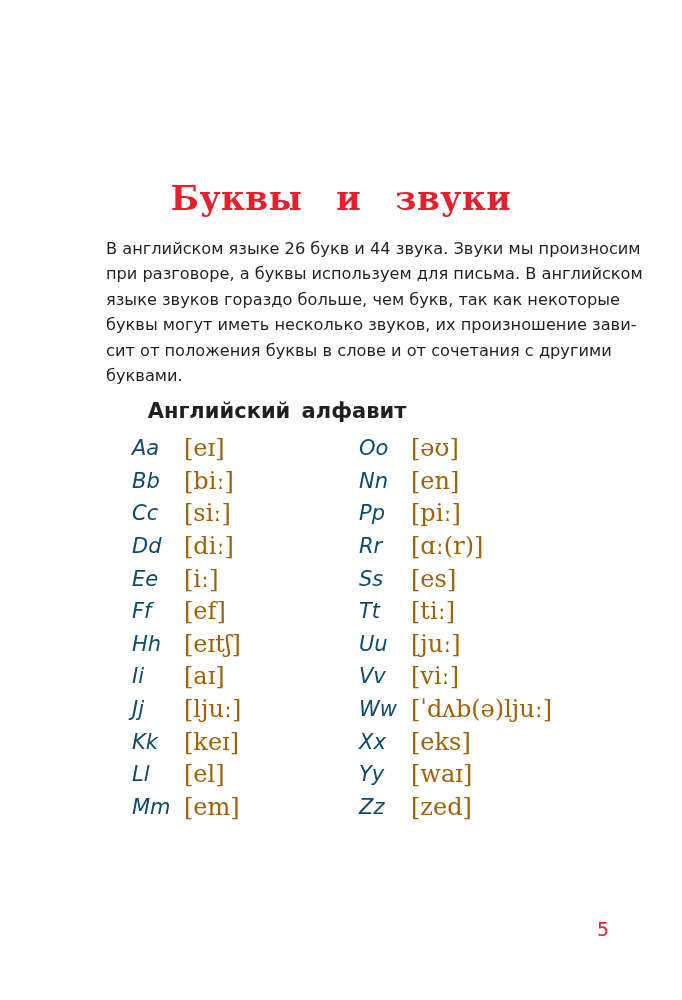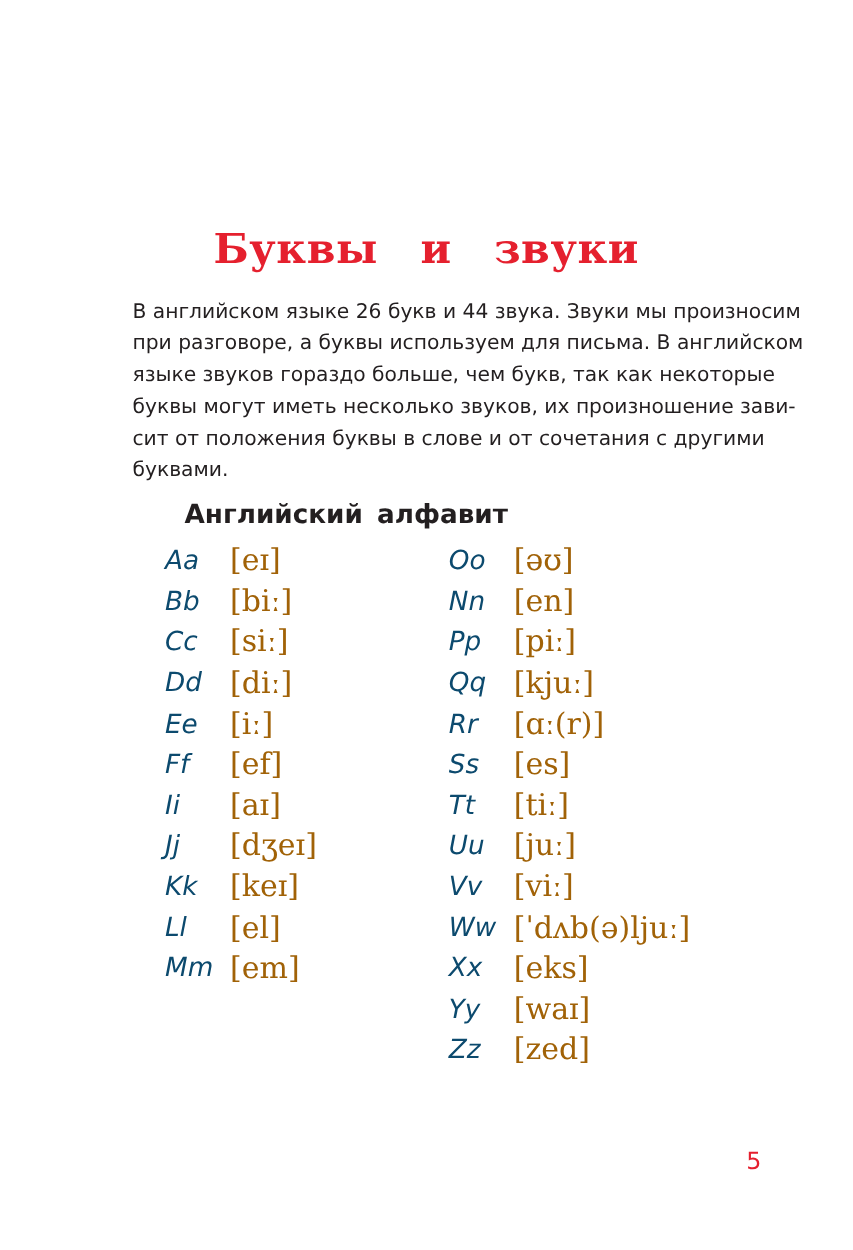--- a/index.html
+++ b/index.html
@@ -75,26 +75,30 @@
       </div>
     <div class="row">
         <span class="letter">Ee</span>
         <span class="ipa">[iː]</span>
       </div>
     <div class="row">
         <span class="letter">Ff</span>
         <span class="ipa">[ef]</span>
       </div>
     <div class="row">
+        <span class="letter">Hh</span>
+        <span class="ipa">[eɪtʃ]</span>
+      </div>
+    <div class="row">
         <span class="letter">Ii</span>
         <span class="ipa">[aɪ]</span>
       </div>
     <div class="row">
         <span class="letter">Jj</span>
-        <span class="ipa">[dʒeɪ]</span>
+        <span class="ipa">[ljuː]</span>
       </div>
     <div class="row">
         <span class="letter">Kk</span>
         <span class="ipa">[keɪ]</span>
       </div>
     <div class="row">
         <span class="letter">Ll</span>
         <span class="ipa">[el]</span>
       </div>
     <div class="row">
@@ -107,24 +111,20 @@
         <span class="letter">Oo</span>
         <span class="ipa">[əʊ]</span>
       </div>
     <div class="row">
         <span class="letter">Nn</span>
         <span class="ipa">[en]</span>
       </div>
     <div class="row">
         <span class="letter">Pp</span>
         <span class="ipa">[piː]</span>
-      </div>
-    <div class="row">
-        <span class="letter">Qq</span>
-        <span class="ipa">[kjuː]</span>
       </div>
     <div class="row">
         <span class="letter">Rr</span>
         <span class="ipa">[ɑː(r)]</span>
       </div>
     <div class="row">
         <span class="letter">Ss</span>
         <span class="ipa">[es]</span>
       </div>
     <div class="row">

